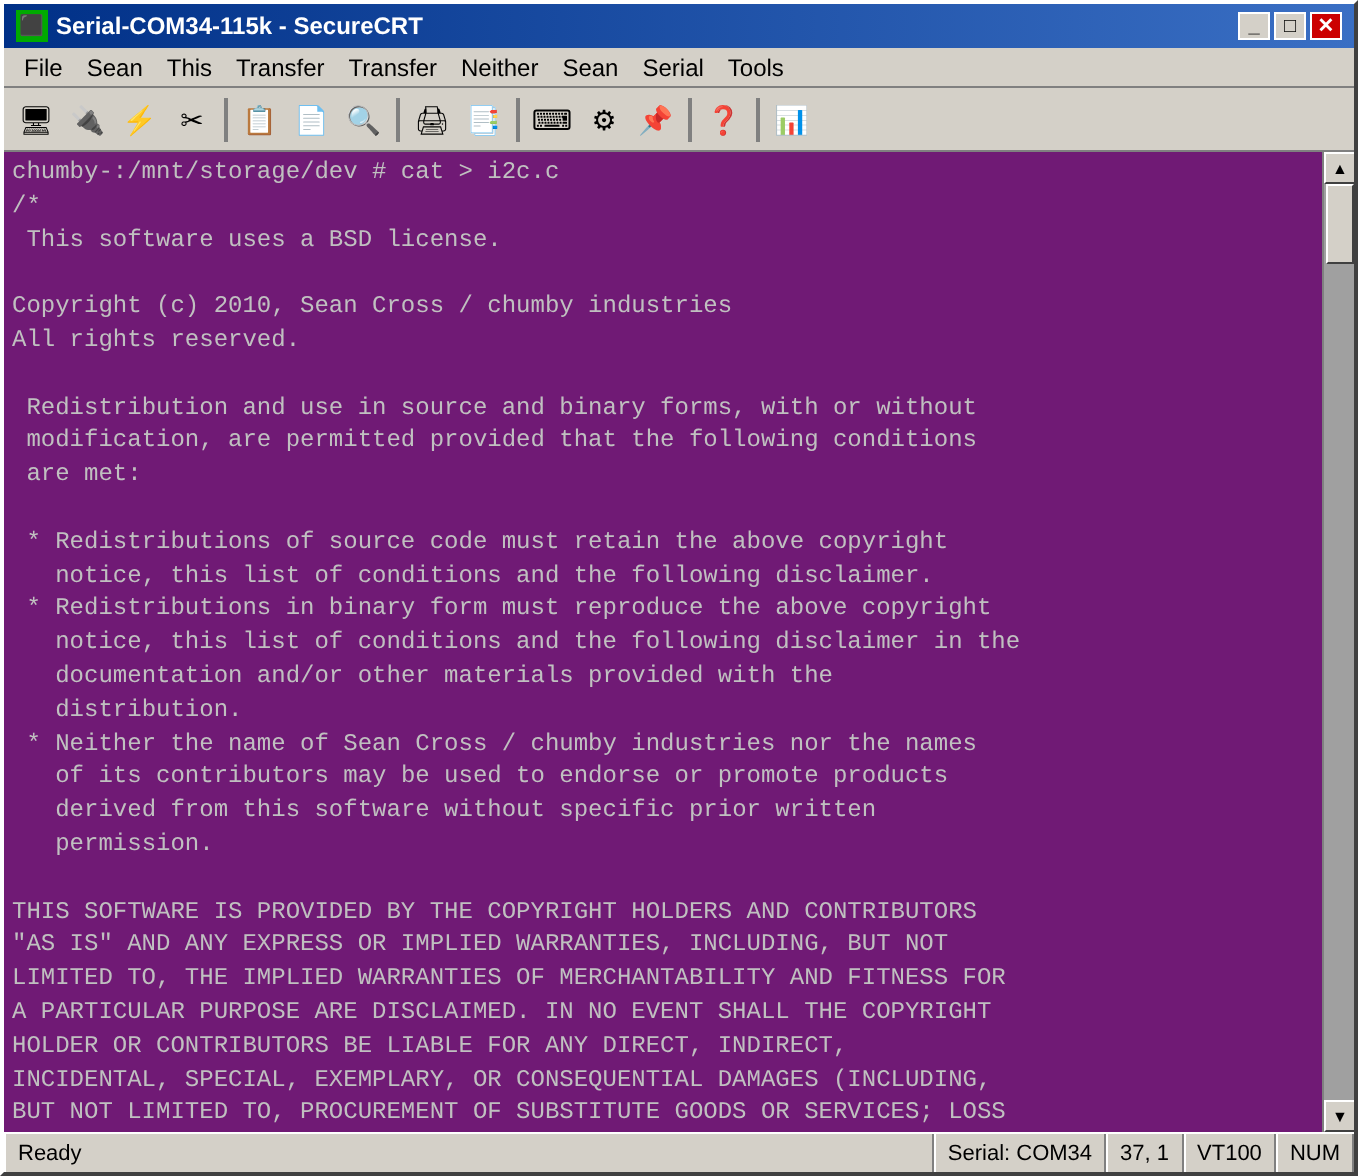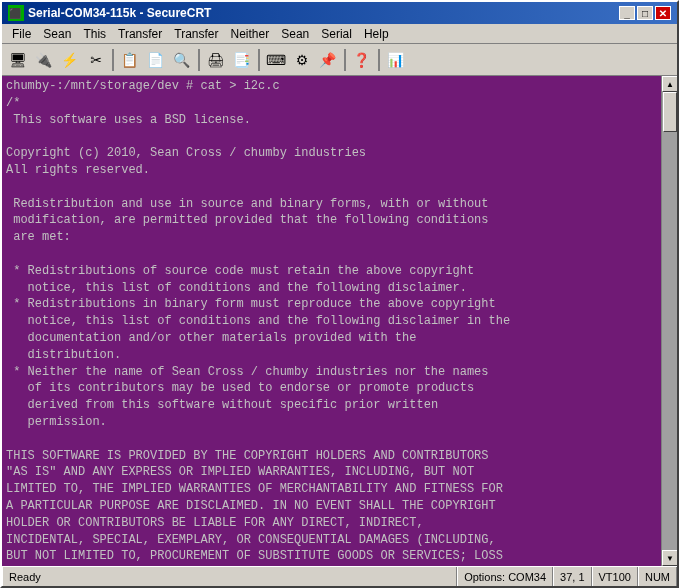--- a/index.html
+++ b/index.html
@@ -219,21 +219,21 @@
 
   <div class="menu-bar">
     <div class="menu-item">File</div>
     <div class="menu-item">Sean</div>
     <div class="menu-item">This</div>
     <div class="menu-item">Transfer</div>
     <div class="menu-item">Transfer</div>
     <div class="menu-item">Neither</div>
     <div class="menu-item">Sean</div>
     <div class="menu-item">Serial</div>
-    <div class="menu-item">Help</div>
+    <div class="menu-item">Tools</div>
   </div>
 
   <div class="toolbar">
     <div class="toolbar-btn">🖥</div>
     <div class="toolbar-btn">🔌</div>
     <div class="toolbar-btn">⚡</div>
     <div class="toolbar-btn">✂</div>
     <div class="toolbar-separator"></div>
     <div class="toolbar-btn">📋</div>
     <div class="toolbar-btn">📄</div>
@@ -292,18 +292,18 @@
       <div class="scrollbar-btn">▲</div>
       <div class="scrollbar-track">
         <div class="scrollbar-thumb"></div>
       </div>
       <div class="scrollbar-btn">▼</div>
     </div>
   </div>
 
   <div class="status-bar">
     <div class="status-segment">Ready</div>
-    <div class="status-segment">Options: COM34</div>
+    <div class="status-segment">Serial: COM34</div>
     <div class="status-segment">37, 1</div>
     <div class="status-segment">VT100</div>
     <div class="status-segment">NUM</div>
   </div>
 </div>
 
 </body></html>

